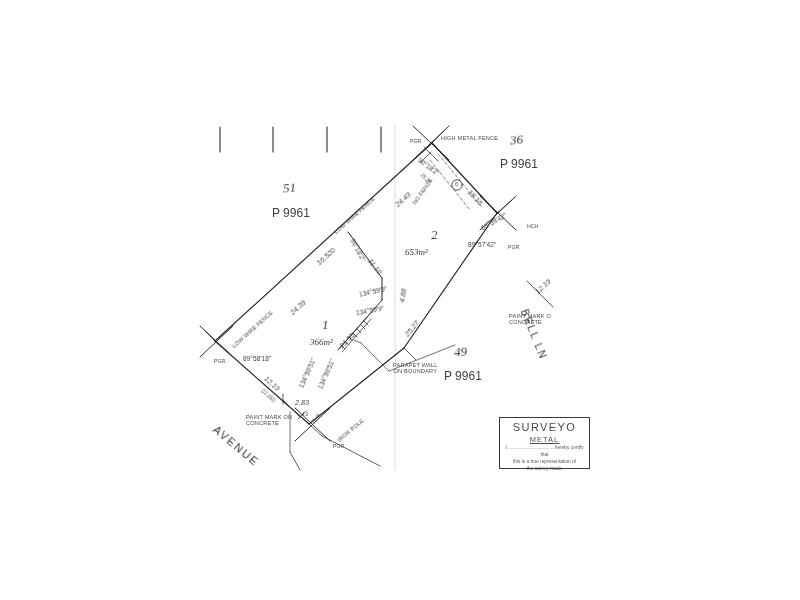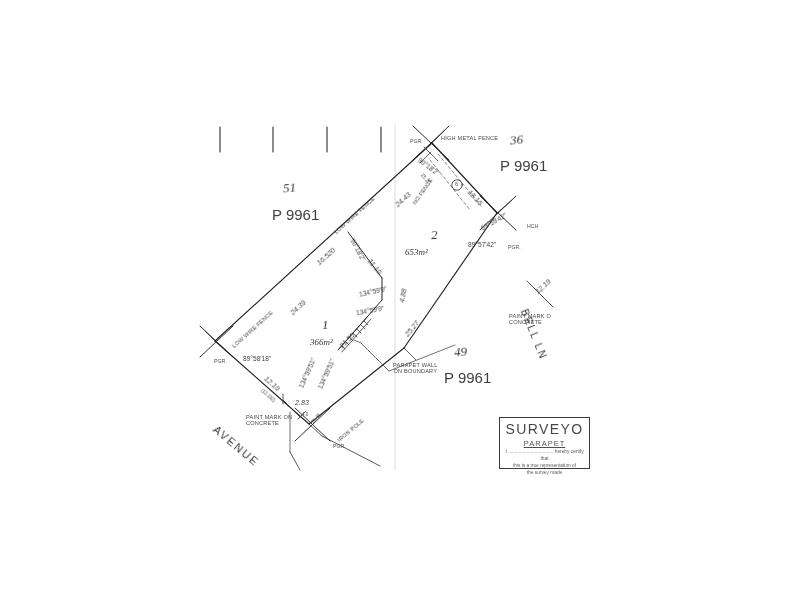--- a/index.html
+++ b/index.html
@@ -2,30 +2,30 @@
 <html><head>
 <meta charset="utf-8">
 <style>
   html,body{margin:0;padding:0;background:#ffffff;}
   body{width:800px;height:600px;overflow:hidden;font-family:"Liberation Sans",sans-serif;}
   #stage{position:relative;width:800px;height:600px;background:#ffffff;}
   svg#plan{position:absolute;left:0;top:0;width:800px;height:600px;}
   .lbl{position:absolute;white-space:nowrap;color:#2b2b2b;
        font-family:"Liberation Serif",serif;line-height:1;}
   .lot-no{font-style:italic;font-size:13px;color:#1d1d1d;}
-  .plan-no{font-size:15px;color:#2a2a2a;font-family:"Liberation Sans",sans-serif;}
+  .plan-no{font-size:12px;color:#2a2a2a;font-family:"Liberation Sans",sans-serif;}
   .area{font-style:italic;font-size:9px;color:#242424;}
   .dim{font-size:7.2px;color:#303030;font-family:"Liberation Sans",sans-serif;font-style:italic;}
   .brg{font-size:6.6px;color:#303030;font-family:"Liberation Sans",sans-serif;}
   .note{font-size:5.6px;color:#333;font-family:"Liberation Sans",sans-serif;letter-spacing:.2px;}
   .mark{font-size:5.2px;color:#3a3a3a;font-family:"Liberation Sans",sans-serif;}
   .street{font-size:11px;letter-spacing:2px;color:#242424;font-family:"Liberation Sans",sans-serif;}
   .tiny{font-size:4.6px;color:#3c3c3c;font-family:"Liberation Sans",sans-serif;}
   #cert{position:absolute;border:1px solid #3a3a3a;background:#fff;}
-  #cert .ct{text-align:center;font-size:14px;letter-spacing:1.4px;color:#333;
+  #cert .ct{text-align:center;font-size:11px;letter-spacing:1.4px;color:#333;
             font-family:"Liberation Sans",sans-serif;padding-top:3px;}
   #cert .cn{text-align:center;font-size:7.5px;letter-spacing:1px;color:#3d3d3d;
             text-decoration:underline;padding-top:2px;font-family:"Liberation Sans",sans-serif;}
   #cert .cb{font-size:4.8px;color:#4a4a4a;text-align:center;line-height:1.45;padding:1px 4px 0 4px;
             font-family:"Liberation Sans",sans-serif;}
   .blur{filter:blur(.28px);opacity:.9;}
 </style>
 </head>
 <body>
 
@@ -186,19 +186,19 @@
   <div class="lbl mark blur" style="left:508px;top:245px;">PGR.</div>
   <div class="lbl mark blur" style="left:333px;top:444px;">PGR.</div>
   <div class="lbl mark blur" style="left:527px;top:224px;">HCH</div>
   <div class="lbl tiny blur" style="left:455px;top:182px;font-size:5.6px;">6</div>
 
   <div class="lbl street blur" style="left:218px;top:424px;transform:rotate(40deg);transform-origin:left top;">AVENUE</div>
   <div class="lbl street blur" style="left:528px;top:308px;transform:rotate(68deg);transform-origin:left top;font-size:10px;">BELL LN</div>
 
   <div id="cert" style="left:499px;top:417px;width:89px;height:50px;">
     <div class="ct blur">SURVEYO</div>
-    <div class="cn blur">PARAPET</div>
+    <div class="cn blur">METAL</div>
     <div class="cb blur" style="white-space:pre-line;">I .................................. hereby certify that
 this is a true representation of
 the survey made</div>
   </div>
 
 </div>
 
 </body></html>

